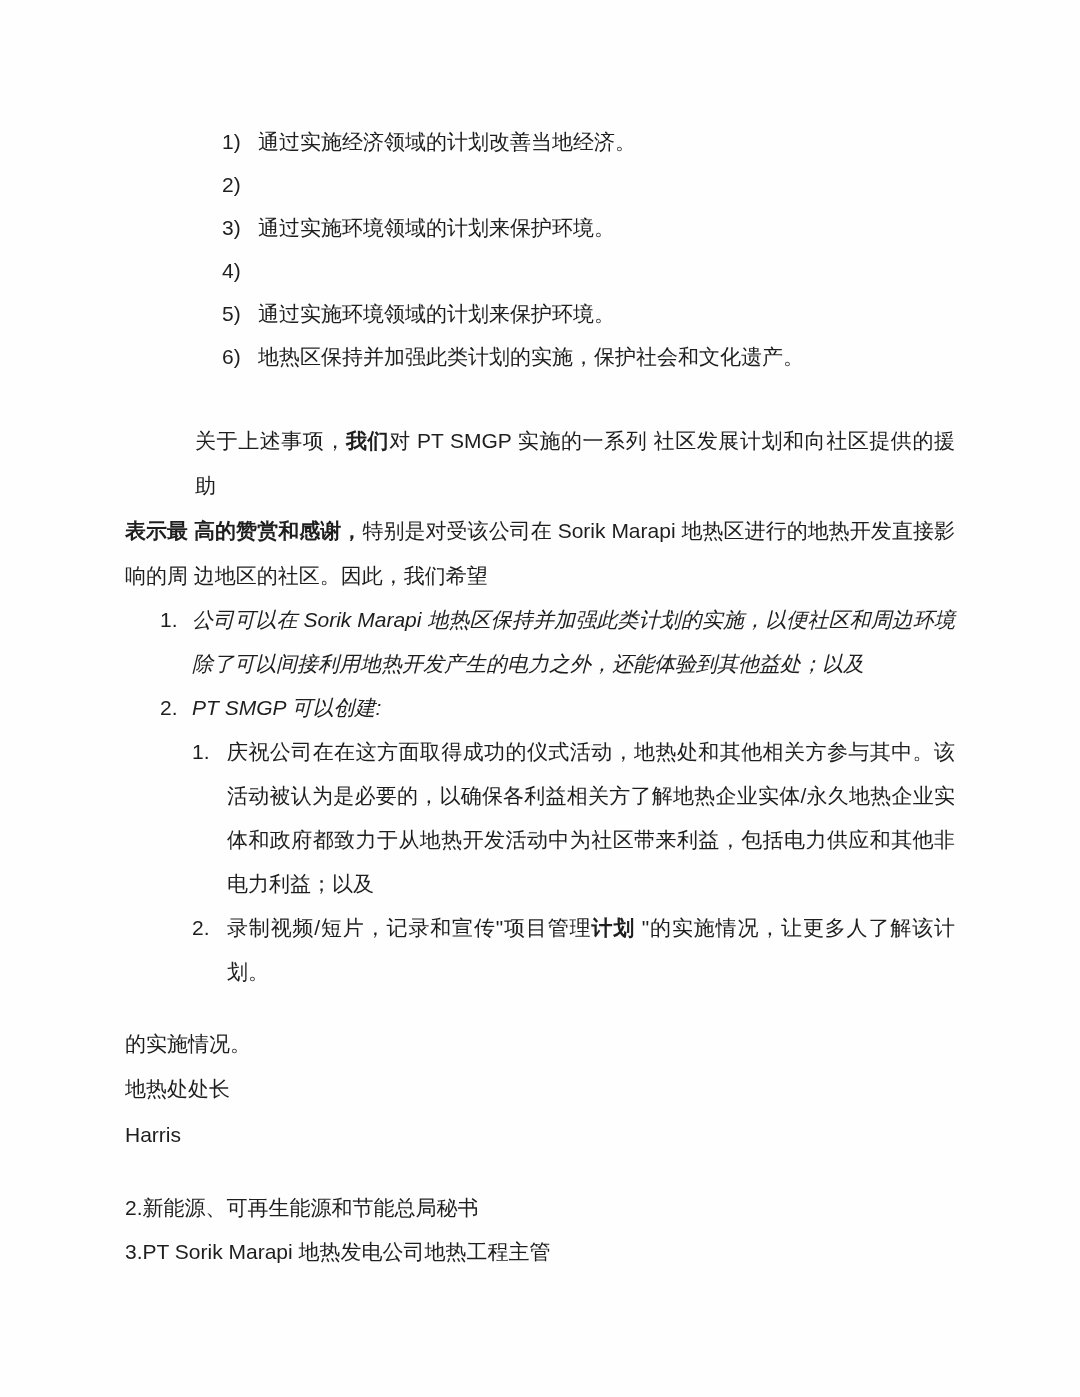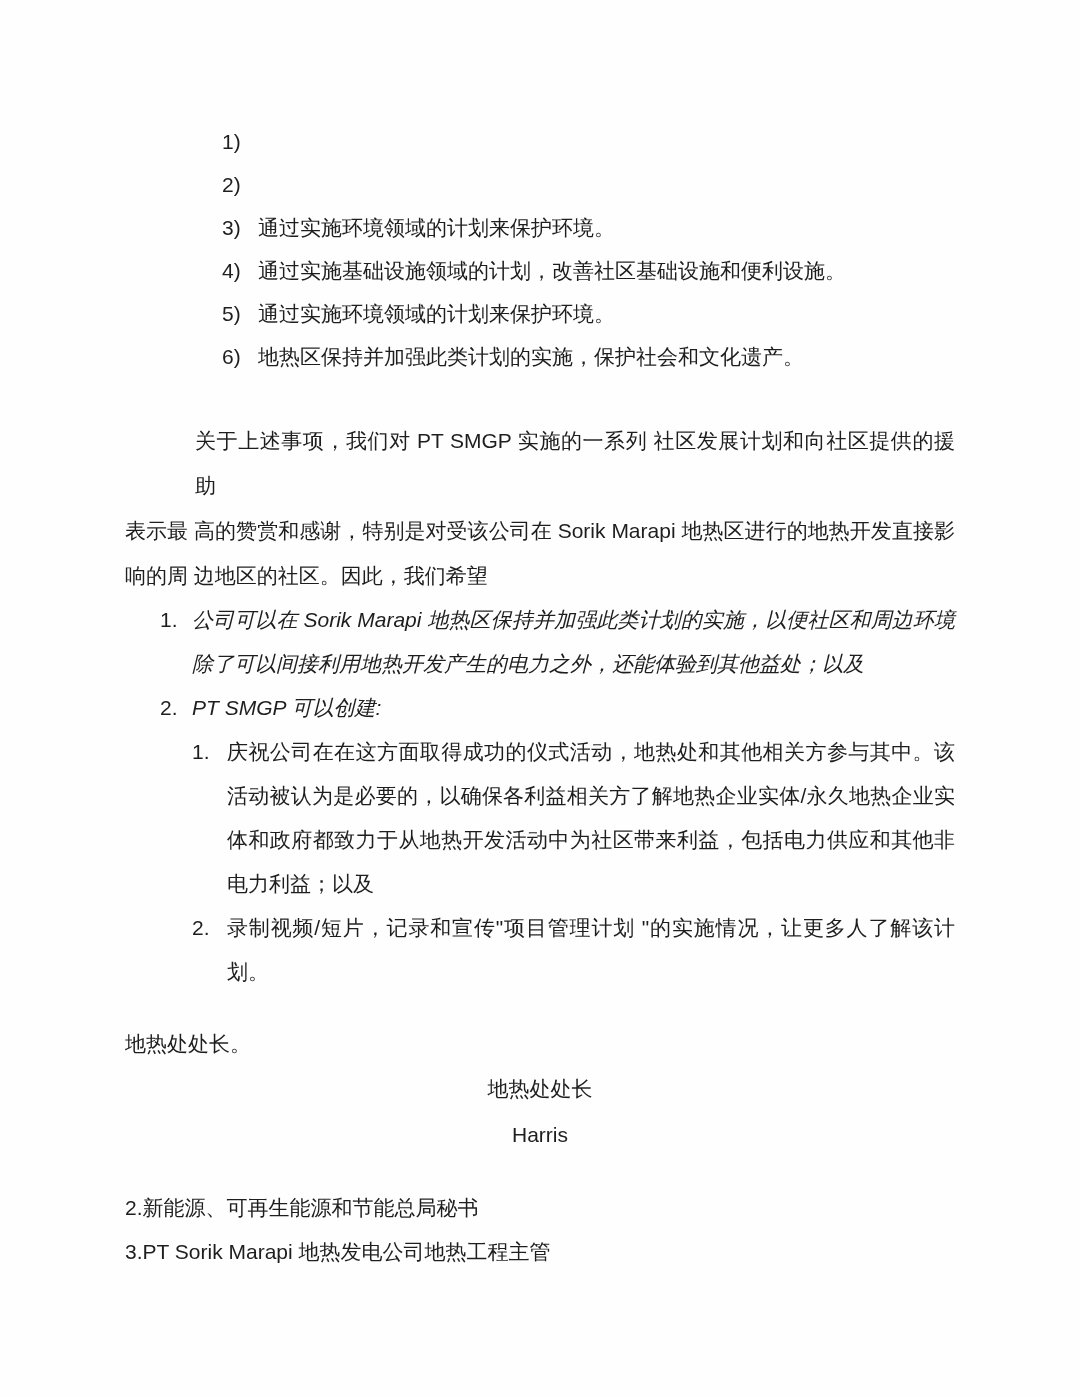--- a/index.html
+++ b/index.html
@@ -12,21 +12,21 @@
   .page{
     position:relative;
     width:1080px;
     height:1397px;
     background:#fefefe;
     box-sizing:border-box;
     padding:120px 125px 0 125px;
     font-size:21px;
     overflow:hidden;
   }
-  .b{font-weight:400;}
+  .b{font-weight:700;}
 
   
   .plans{margin-left:97px;}
   .plans .row{
     display:flex;
     line-height:43px;
     white-space:nowrap;
   }
   .plans .num{width:36px;flex:0 0 36px;}
 
@@ -47,46 +47,46 @@
 
   
   .subreqs{margin-left:67px;}
   .subreqs .row{display:flex;line-height:44px;}
   .subreqs .num{width:35px;flex:0 0 35px;}
   .subreqs .txt{flex:1;text-align:justify;}
 
   .closing{margin-top:28px;line-height:44px;}
 
   .sign{
-    text-align:center;
+    text-align:left;
     line-height:46px;
   }
 
   .cc{margin-top:28px;}
   .cc div{line-height:44px;}
 </style>
 </head>
 <body>
 
 <div class="page">
 
   <div class="plans">
     <div class="row">
       <span class="num">1)</span>
+      <span class="txt">通过实施经济领域的计划改善当地经济。</span>
     </div>
     <div class="row">
       <span class="num">2)</span>
     </div>
     <div class="row">
       <span class="num">3)</span>
       <span class="txt">通过实施环境领域的计划来保护环境。</span>
     </div>
     <div class="row">
       <span class="num">4)</span>
-      <span class="txt">通过实施基础设施领域的计划，改善社区基础设施和便利设施。</span>
     </div>
     <div class="row">
       <span class="num">5)</span>
       <span class="txt">通过实施环境领域的计划来保护环境。</span>
     </div>
     <div class="row">
       <span class="num">6)</span>
       <span class="txt">地热区保持并加强此类计划的实施，保护社会和文化遗产。</span>
     </div>
   </div>
@@ -112,21 +112,21 @@
     <div class="row">
       <span class="num">1.</span>
       <span class="txt">庆祝公司在在这方面取得成功的仪式活动，地热处和其他相关方参与其中。该活动被认为是必要的，以确保各利益相关方了解地热企业实体/永久地热企业实体和政府都致力于从地热开发活动中为社区带来利益，包括电力供应和其他非电力利益；以及</span>
     </div>
     <div class="row">
       <span class="num">2.</span>
       <span class="txt"><span>录制视频/短片，记录和宣传"项目管理</span><span class="b">计划 </span><span>"的实施情况，让更多人了解该计划。</span></span>
     </div>
   </div>
 
-  <div class="closing">地热处处长。</div>
+  <div class="closing">的实施情况。</div>
 
   <div class="sign">
     <div>地热处处长</div>
     <div>Harris</div>
   </div>
 
   <div class="cc">
     <div>2.新能源、可再生能源和节能总局秘书</div>
     <div>3.PT Sorik Marapi 地热发电公司地热工程主管</div>
   </div>

